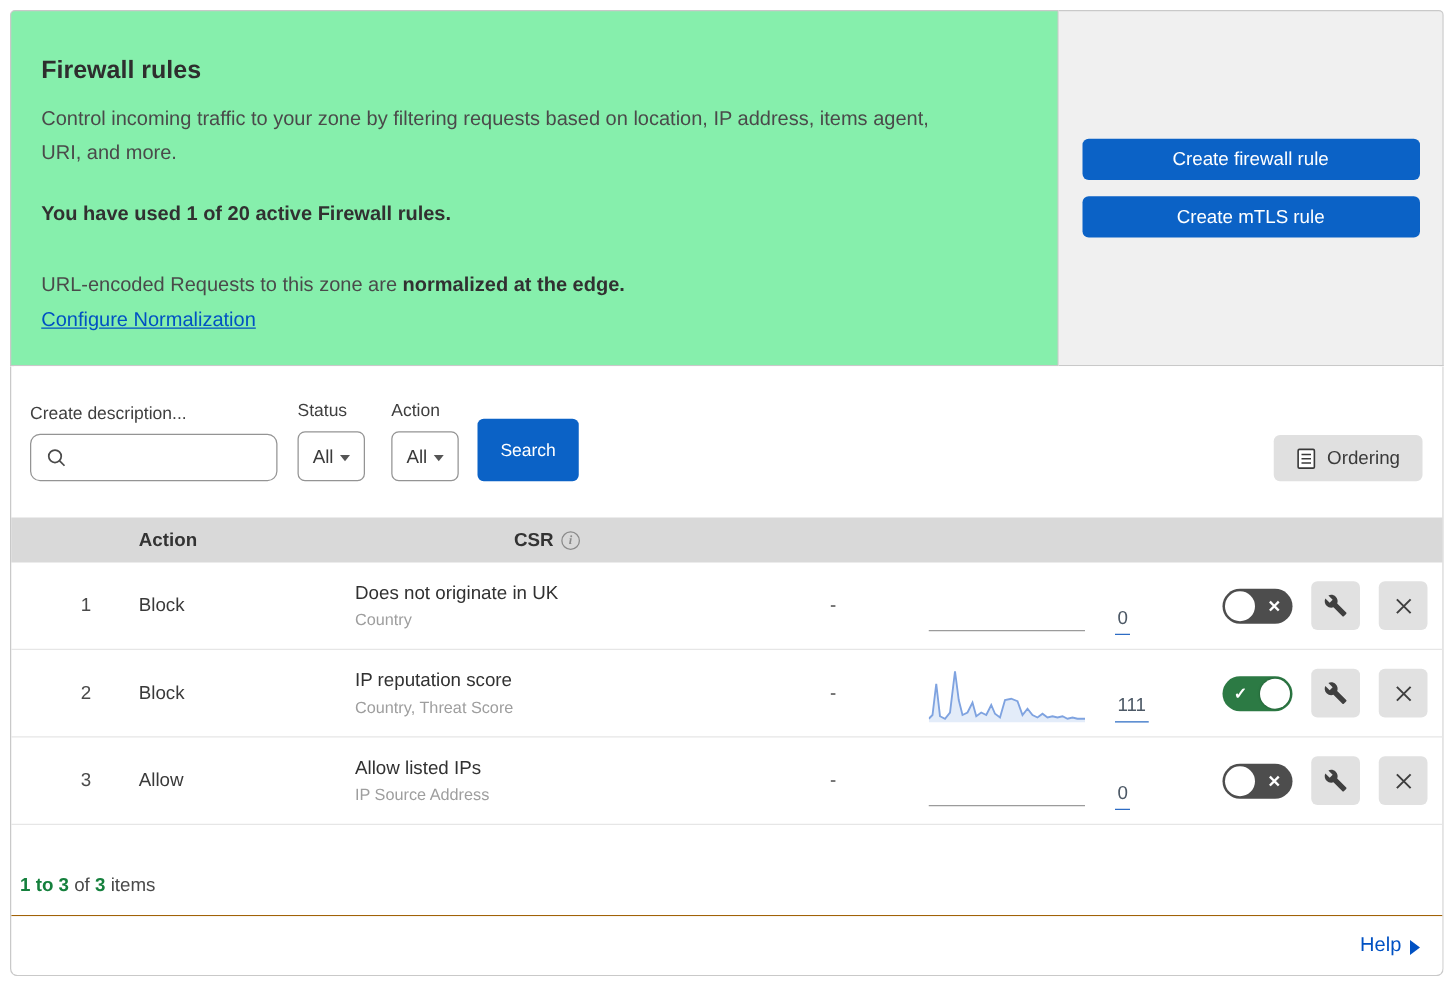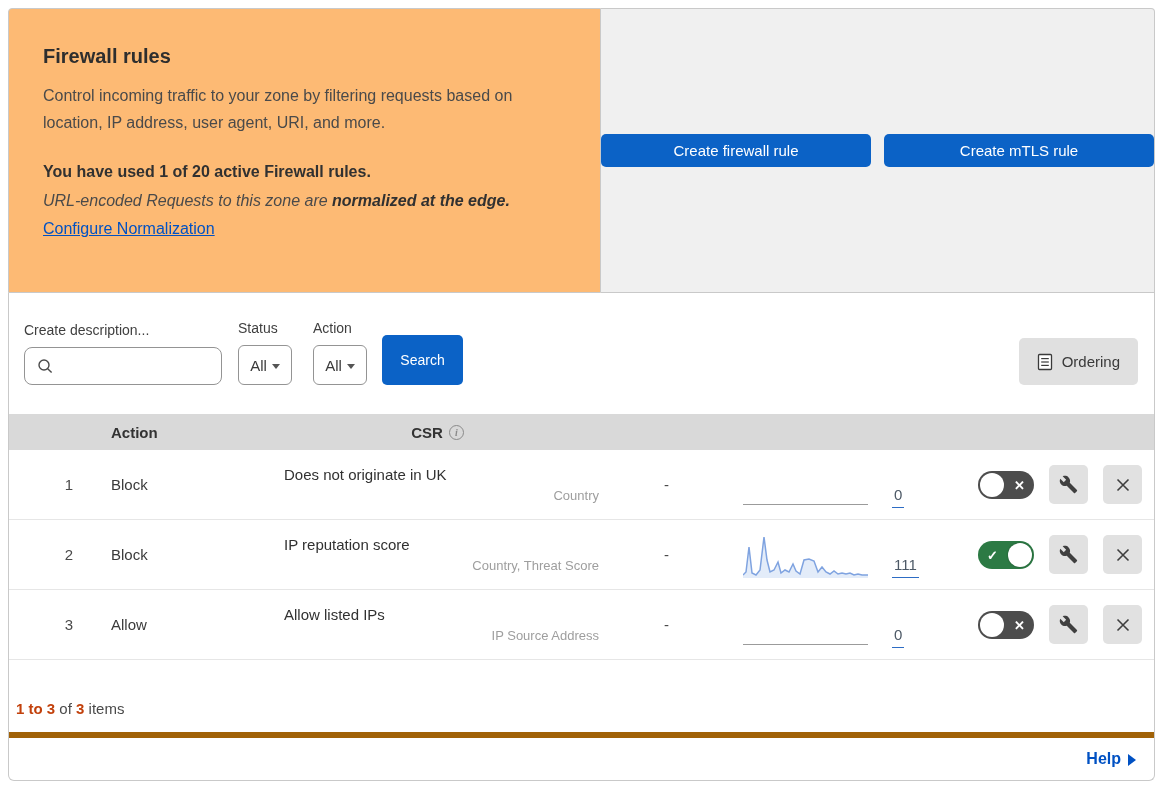--- a/index.html
+++ b/index.html
@@ -2,32 +2,32 @@
 <html><head>
 <meta charset="utf-8">
 <style>
   * { box-sizing: border-box; margin: 0; padding: 0; }
   html,body { width: 1161px; height: 791px; background: #fff;
     font-family: "Liberation Sans", sans-serif; color: #313131; }
   .page { width: 1161px; height: 791px; padding: 8px 6px 6px 8px; }
 
   
   .top-section { display: flex; height: 285px; }
-  .header-card { width: 839px; background: #fdba74; border: 1px solid #c9c9c9;
-    border-radius: 4px 0 0 0; padding: 36px 34px; }
+  .header-card { width: 839px; background: #86efac; border: 1px solid #c9c9c9;
+    border-radius: 4px 0 0 0; padding: 36px 24px; }
   .page-title { font-size: 20px; font-weight: 600; color: #2e2e2e; }
   .page-desc { margin-top: 14px; font-size: 16px; line-height: 27px; color: #4a4a4a; max-width: 722px; }
   .usage-note { margin-top: 27px; font-size: 16px; font-weight: 700; color: #313131; }
-  .normalization { margin-top: 11px; font-size: 16px; color: #4a4a4a; font-style: italic; }
+  .normalization { margin-top: 39px; font-size: 16px; color: #4a4a4a; }
   .normalization b { color: #313131; }
   .config-link { display: inline-block; margin-top: 10px; font-size: 16px;
     color: #0051c3; text-decoration: underline; cursor: pointer; }
 
   .actions-panel { flex: 1; background: #f0f0f0; border: 1px solid #c9c9c9; border-left: none;
-    border-radius: 0 4px 0 0; display: flex; flex-direction: row;
+    border-radius: 0 4px 0 0; display: flex; flex-direction: column;
     align-items: center; justify-content: center; gap: 13px; }
   .btn-primary { width: 270px; height: 33px; background: #0b62c6; color: #fff;
     font-size: 15px; border: none; border-radius: 5px; cursor: pointer;
     font-family: "Liberation Sans", sans-serif; }
 
   
   .main-card { width: 1147px; background: #fff; border: 1px solid #c9c9c9;
     border-top: none; border-radius: 0 0 6px 6px; position: relative; }
 
   
@@ -40,40 +40,40 @@
     padding: 0 10px 0 38px; font-size: 15px; font-family: "Liberation Sans", sans-serif; outline: none; }
   .select-group { margin-right: 21px; }
   .select-box { width: 54px; height: 40px; border: 1px solid #949494; border-radius: 6px;
     background: #fff; display: flex; align-items: center; justify-content: center;
     gap: 5px; font-size: 15px; color: #3a3a3a; cursor: pointer; }
   .caret-down { width: 0; height: 0; border-left: 4px solid transparent;
     border-right: 4px solid transparent; border-top: 5px solid #555; margin-top: 2px; }
   .btn-search { width: 81px; height: 50px; margin-left: -6px; background: #0b62c6; color: #fff;
     font-size: 14px; border: none; border-radius: 5px; cursor: pointer;
     font-family: "Liberation Sans", sans-serif; text-align: center; }
-  .btn-ordering { margin-left: auto; height: 47px; padding: 0 18px; background: #e0e0e0;
+  .btn-ordering { margin-left: auto; height: 37px; padding: 0 18px; background: #e0e0e0;
     border: none; border-radius: 5px; display: flex; align-items: center; gap: 9px;
     font-size: 15px; color: #3a3a3a; cursor: pointer; font-family: "Liberation Sans", sans-serif; }
 
   
   .rules-table { margin-top: 29px; }
   .thead-row, .trow { display: grid;
     grid-template-columns: 102px 173px 315px 80px 250px 1fr; align-items: center; }
   .thead-row { background: #d9d9d9; height: 36px; font-size: 15px; font-weight: 600; color: #333; }
   .th-csr { display: flex; align-items: center; justify-content: center; gap: 6px; padding-right: 8px; }
   .th-activity { padding-left: 27px; }
   .info-icon { width: 15px; height: 15px; border: 1px solid #8a8a8a; border-radius: 50%;
     color: #8a8a8a; font-size: 10px; line-height: 13px; text-align: center;
     font-family: "Liberation Serif", serif; font-style: italic; font-weight: 700; }
 
   .trow { height: 70px; border-bottom: 1px solid #e6e6e6; }
   .cell-num { text-align: right; padding-right: 38px; font-size: 15px; color: #4a4a4a; }
   .cell-action { font-size: 15px; color: #3a3a3a; }
   .cell-desc .rule-title { font-size: 15px; color: #313131; }
-  .cell-desc .rule-fields { font-size: 13px; color: #9e9e9e; margin-top: 5px; text-align: right; }
+  .cell-desc .rule-fields { font-size: 13px; color: #9e9e9e; margin-top: 5px; }
   .cell-csr { text-align: right; padding-right: 10px; font-size: 15px; color: #4a4a4a; }
   .cell-activity { display: flex; align-items: flex-end; padding-left: 64px; }
   .spark-wrap { width: 125px; height: 46px; position: relative; }
   .spark-svg { display: none; position: absolute; bottom: 0; left: 0; }
   .flatline { position: absolute; bottom: 3px; left: 0; width: 125px; height: 1px; background: #9b9b9b; }
   .trow.has-spark .spark-svg { display: block; }
   .activity-count { margin-left: 24px; font-size: 15px; color: #4d5966;
     border-bottom: 1px solid #2d6cc4; padding: 0 2px 4px; text-decoration: none; cursor: pointer; }
   .cell-controls { display: flex; align-items: center; justify-content: flex-end;
     gap: 15px; padding-right: 12px; }
@@ -87,38 +87,38 @@
   .toggle.on  .knob { right: 2px; box-shadow: 0 0 2px rgba(0,0,0,.35); }
   .mark-x, .mark-check { position: absolute; top: 50%; transform: translateY(-50%);
     color: #fff; font-size: 13px; font-weight: 700; }
   .mark-x { right: 9px; } .mark-check { left: 9px; }
 
   .icon-btn { width: 39px; height: 39px; border-radius: 5px; background: #e1e1e1;
     border: none; display: flex; align-items: center; justify-content: center; cursor: pointer; }
 
   
   .table-footer { height: 72px; padding: 40px 16px 0 7px; font-size: 15px; color: #4a4a4a; }
-  .table-footer b { color: #c2410c; }
-  .help-row { height: 48px; border-top: 6px solid #a16207; display: flex;
+  .table-footer b { color: #15803d; }
+  .help-row { height: 48px; border-top: 1px solid #a16207; display: flex;
     align-items: center; justify-content: flex-end; padding-right: 18px;
-    border-radius: 0 0 6px 6px; font-weight: bold; }
+    border-radius: 0 0 6px 6px; }
   .help-link { display: flex; align-items: center; gap: 7px; font-size: 16px;
     color: #0051c3; cursor: pointer; text-decoration: none; }
   .help-arrow { width: 0; height: 0; border-left: 8px solid #0051c3;
     border-top: 6px solid transparent; border-bottom: 6px solid transparent; margin-top: 2px; }
 </style>
 </head>
 <body>
 
 <div class="page">
 
   <div class="top-section">
     <div class="header-card">
       <div class="page-title">Firewall rules</div>
-      <p class="page-desc">Control incoming traffic to your zone by filtering requests based on location, IP address, user agent, URI, and more.</p>
+      <p class="page-desc">Control incoming traffic to your zone by filtering requests based on location, IP address, items agent, URI, and more.</p>
       <p class="usage-note">You have used 1 of 20 active Firewall rules.</p>
       <p class="normalization"><span>URL-encoded Requests to this zone are </span><b>normalized at the edge.</b></p>
       <a class="config-link">Configure Normalization</a>
     </div>
     <div class="actions-panel">
       <button class="btn-primary">Create firewall rule</button>
       <button class="btn-primary">Create mTLS rule</button>
     </div>
   </div>
 

